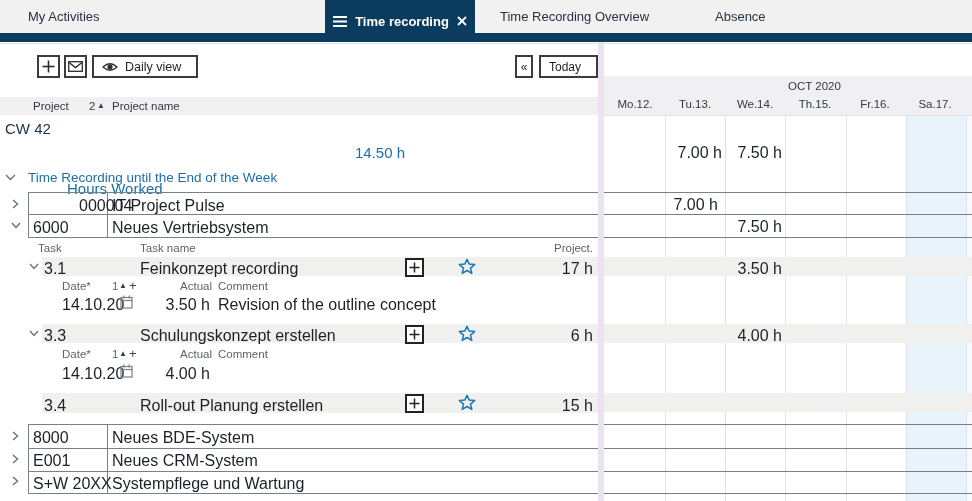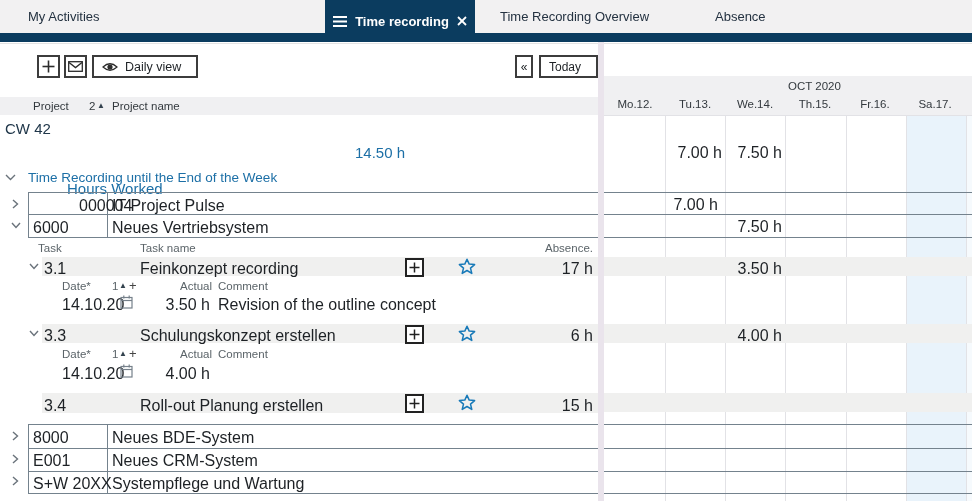--- a/index.html
+++ b/index.html
@@ -176,21 +176,21 @@
     <svg width="10" height="7" viewBox="0 0 10 7">
         <polyline points="1,1 5,5.5 9,1" fill="none" stroke="#6a737b" stroke-width="1.4"></polyline>
       </svg>
   </span>
   <div class="abs cell" style="left:33px;top:219px;">6000</div>
   <div class="abs cell" style="left:112px;top:219px;">Neues Vertriebsystem</div>
   <div class="abs cell rnum" style="left:726px;top:218px;width:56px;">7.50 h</div>
 
   <div class="abs graylbl" style="left:38px;top:242px;text-align:center;">Task</div>
   <div class="abs graylbl" style="left:140px;top:242px;">Task name</div>
-  <div class="abs graylbl rnum" style="left:523px;top:242px;width:70px;">Absence.</div>
+  <div class="abs graylbl rnum" style="left:523px;top:242px;width:70px;">Project.</div>
 
   <div class="abs strip" style="left:42px;top:257px;width:556px;height:19px;"></div>
   <span class="abs chev" style="left:29px;top:263px;">
     <svg width="10" height="7" viewBox="0 0 10 7">
         <polyline points="1,1 5,5.5 9,1" fill="none" stroke="#6a737b" stroke-width="1.4"></polyline>
       </svg>
   </span>
   <div class="abs cell" style="left:44px;top:260px;">3.1</div>
   <div class="abs cell" style="left:140px;top:260px;">Feinkonzept recording</div>
   <div class="abs taskplus" style="left:405px;top:258px;">

